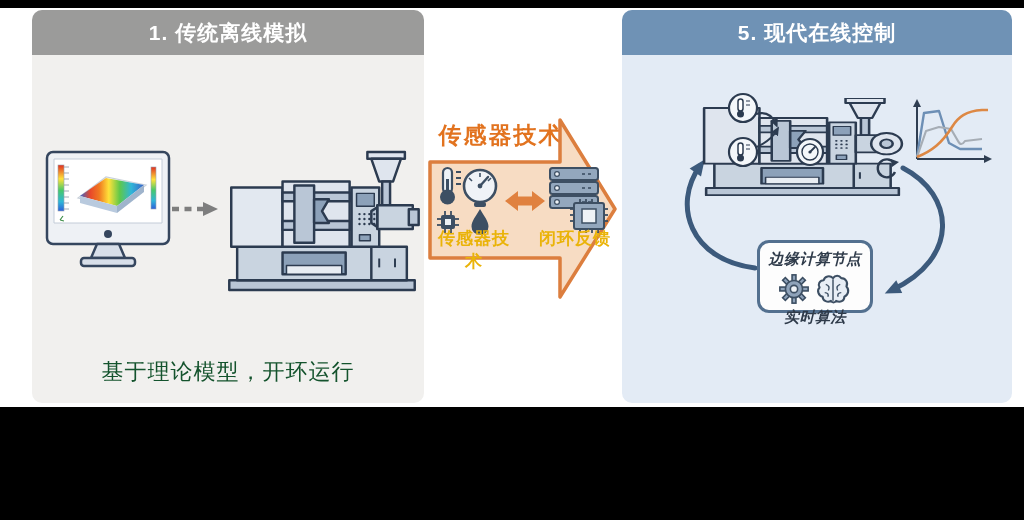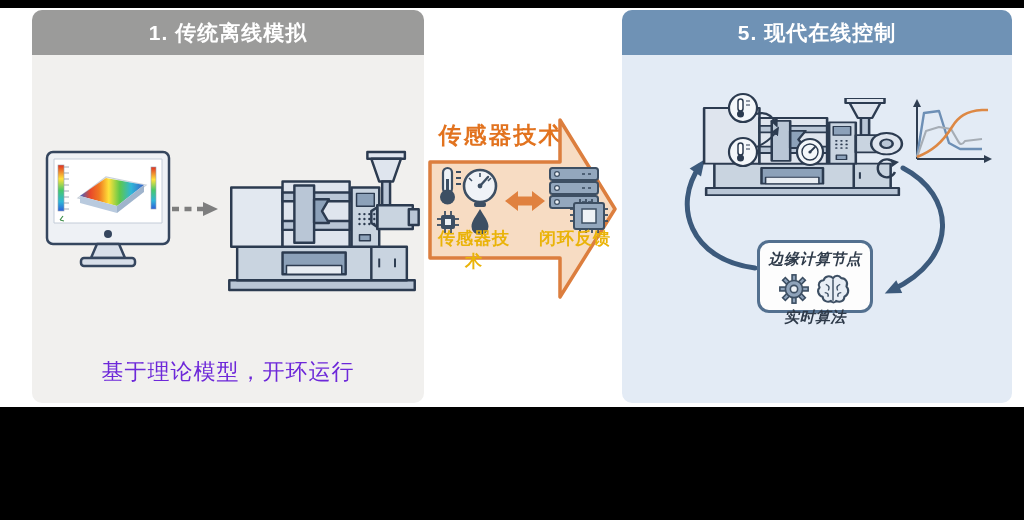--- a/index.html
+++ b/index.html
@@ -9,21 +9,21 @@
   .canvas-white { position:absolute; left:0; top:8px; width:1024px; height:399px; background:#ffffff; }
 
   .panel { position:absolute; top:10px; height:393px; border-radius:10px; overflow:hidden; }
   .panel-left  { left:32px;  width:392px; background:var(--left-body-bg,#f1f0ee); }
   .panel-right { left:622px; width:390px; background:var(--right-body-bg,#e3ebf5); }
   .panel-header { height:45px; line-height:45px; text-align:center; font-size:21px; font-weight:bold;
                   color:var(--header-text,#ffffff); letter-spacing:1px; }
   .panel-left  .panel-header { background:var(--left-header-bg,#9b9b9a); }
   .panel-right .panel-header { background:var(--right-header-bg,#6f92b5); }
   .panel-caption { position:absolute; bottom:16px; left:0; width:100%; text-align:center;
-                   font-size:22px; font-weight:500; color:#6d28d9; letter-spacing:1px; }
+                   font-size:22px; font-weight:500; color:#14532d; letter-spacing:1px; }
 
   .abs { position:absolute; }
 
   
   .arrow-title { position:absolute; left:430px; top:120px; width:142px; text-align:center;
                  font-size:23px; font-weight:bold; color:var(--accent-orange-text,#e2731f); letter-spacing:2px; }
   .arrow-label { position:absolute; font-size:17px; font-weight:bold; color:#eab308; text-align:center; letter-spacing:1px; }
   .arrow-label.sensors { left:431px; top:227px; width:86px; }
   .arrow-label.edge    { left:538px; top:227px; width:74px; }
 

